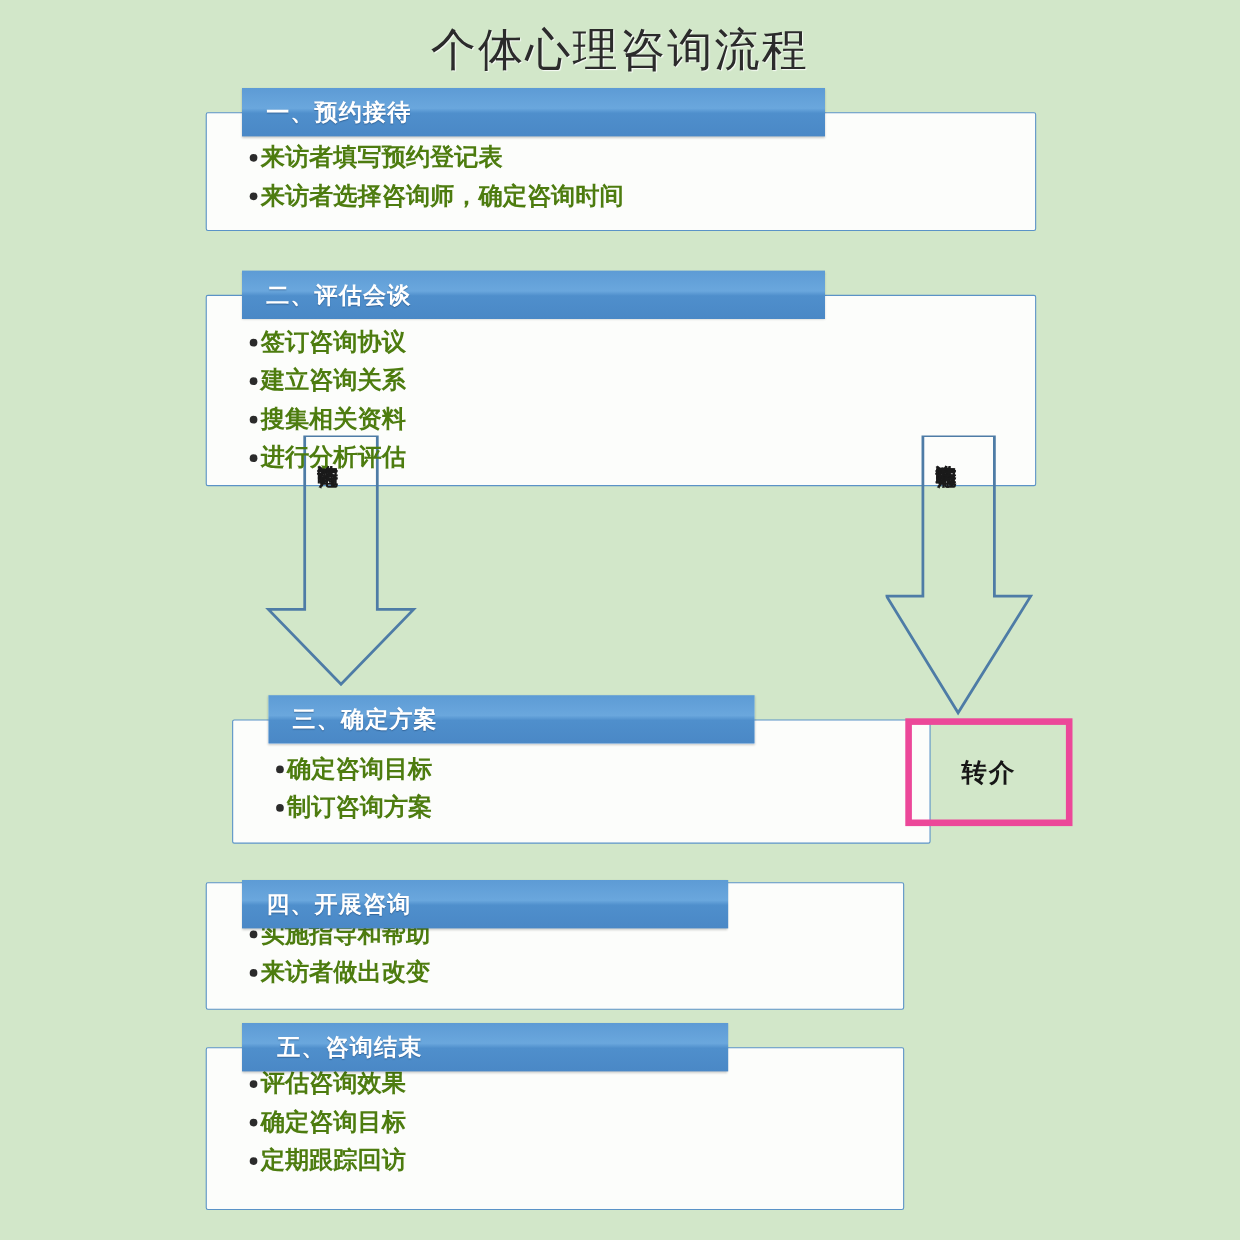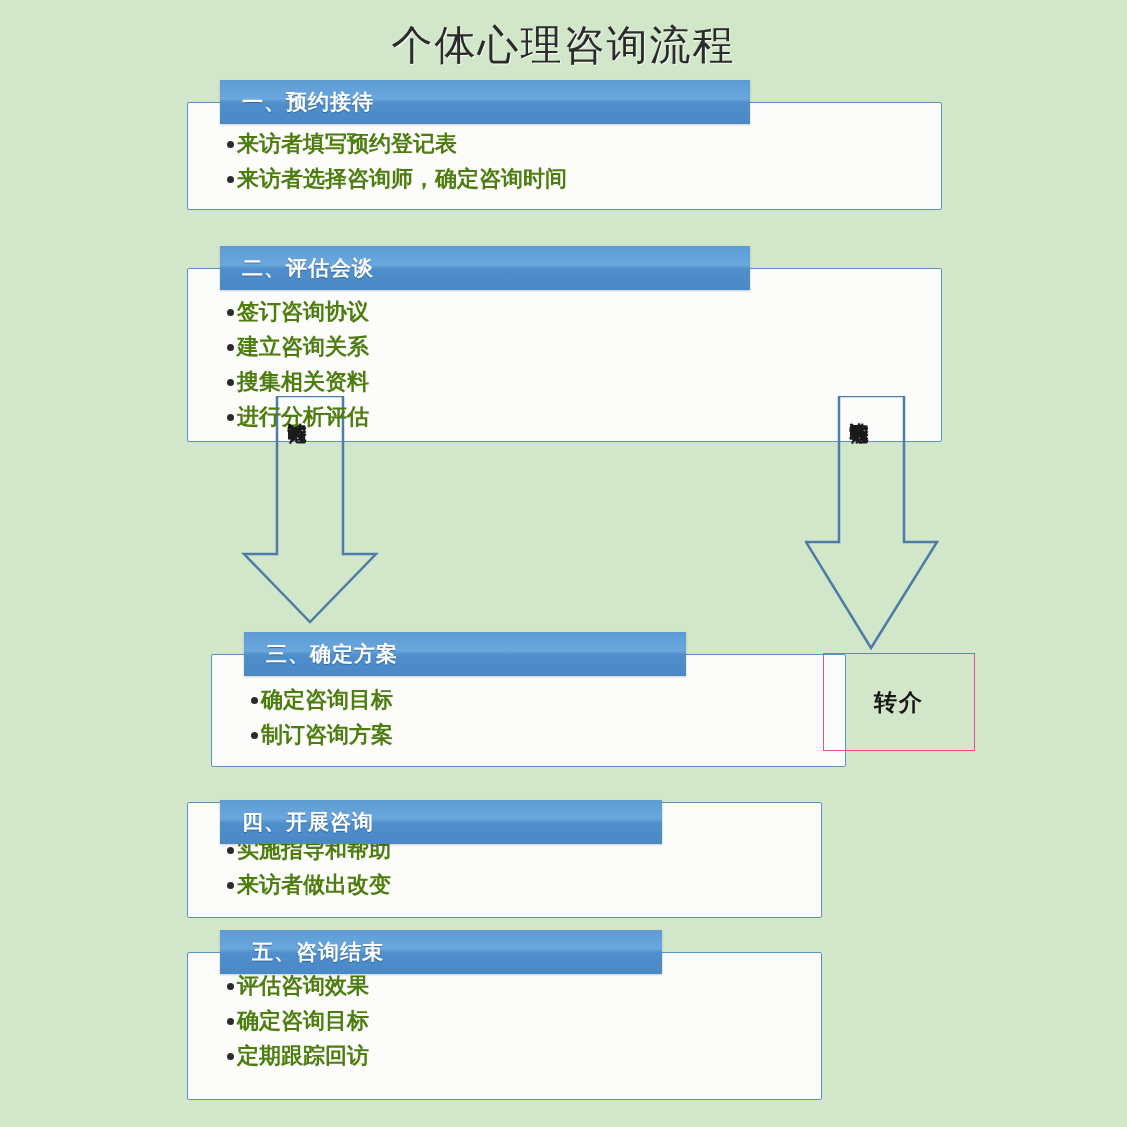--- a/index.html
+++ b/index.html
@@ -121,21 +121,21 @@
     color: #1a1a1a;
     writing-mode: vertical-rl;
     text-orientation: upright;
     letter-spacing: 0px;
     line-height: 1.0;
   }
 
   
   .referral-box {
     position: absolute;
-    border: 1px solid #ec4899;
+    border: 6px solid #ec4899;
     background: transparent;
     display: flex;
     align-items: center;
     justify-content: center;
   }
 
   .referral-text {
     font-family: "DejaVu Sans", "Liberation Sans", sans-serif;
     font-size: 23px;
     font-weight: 700;

